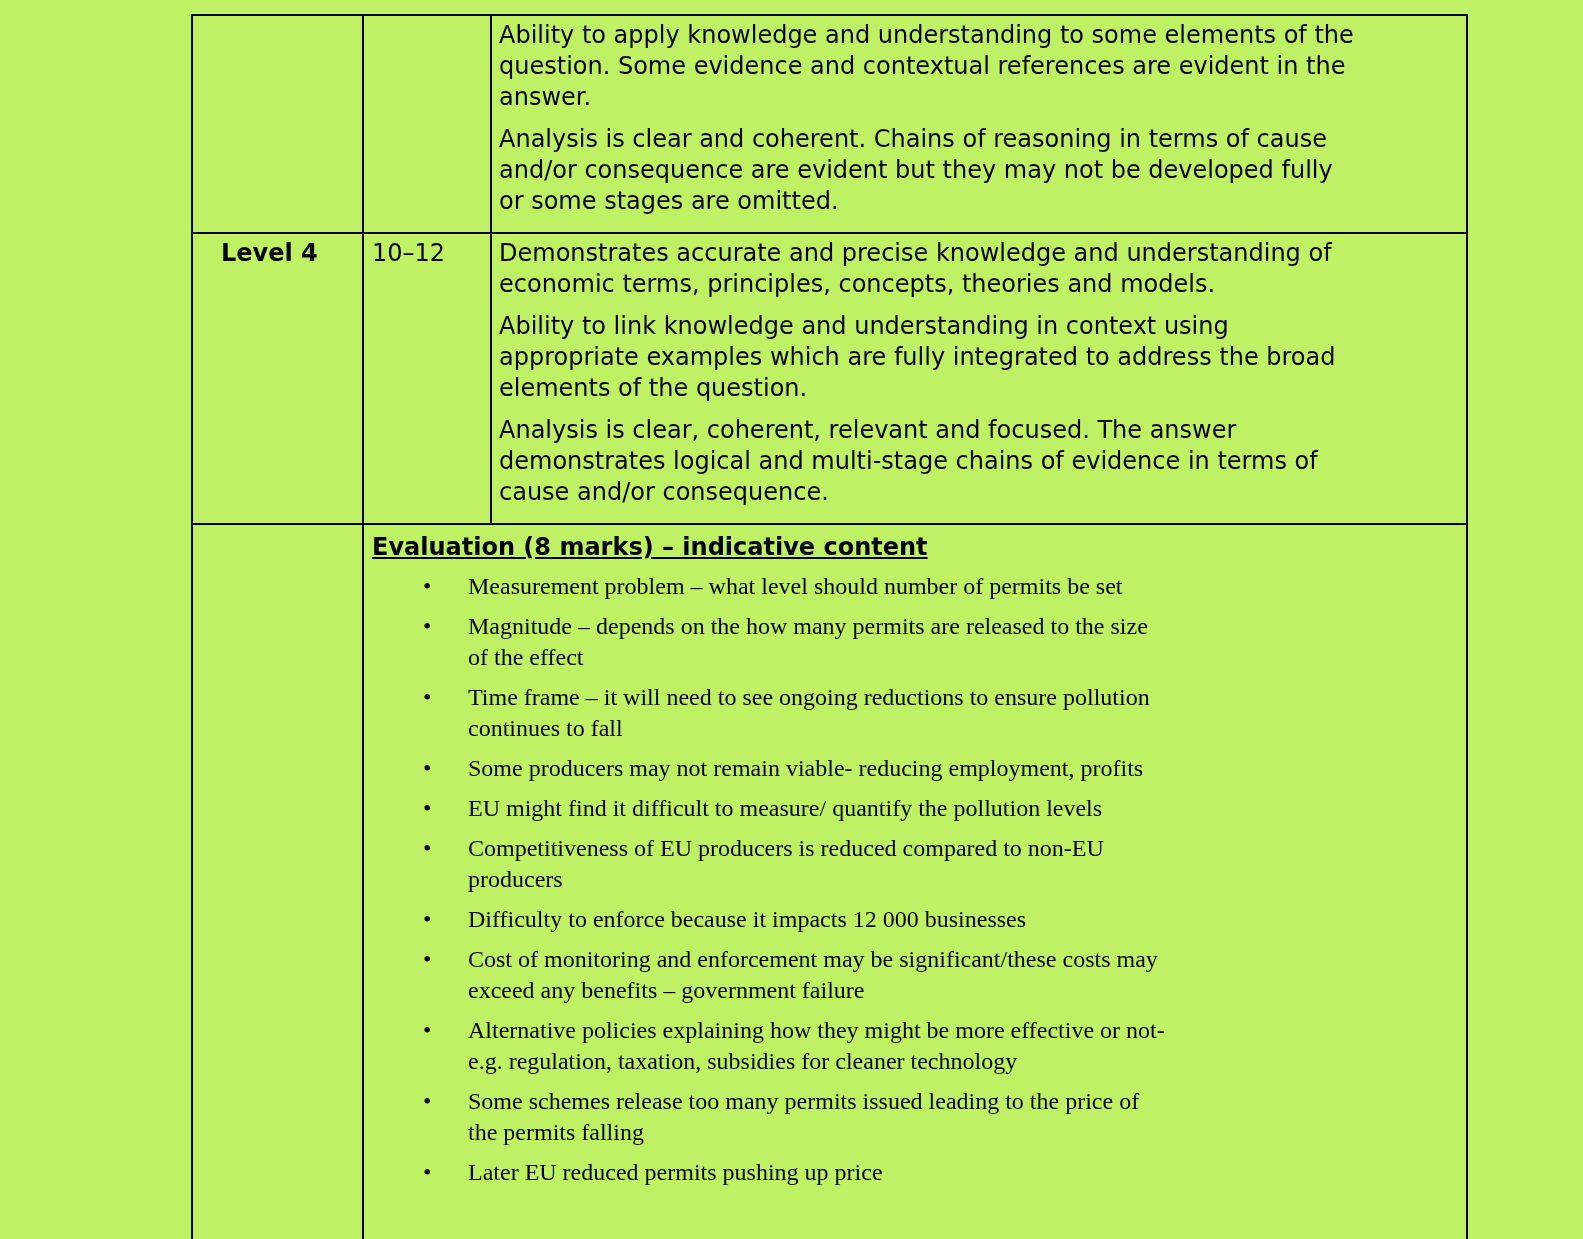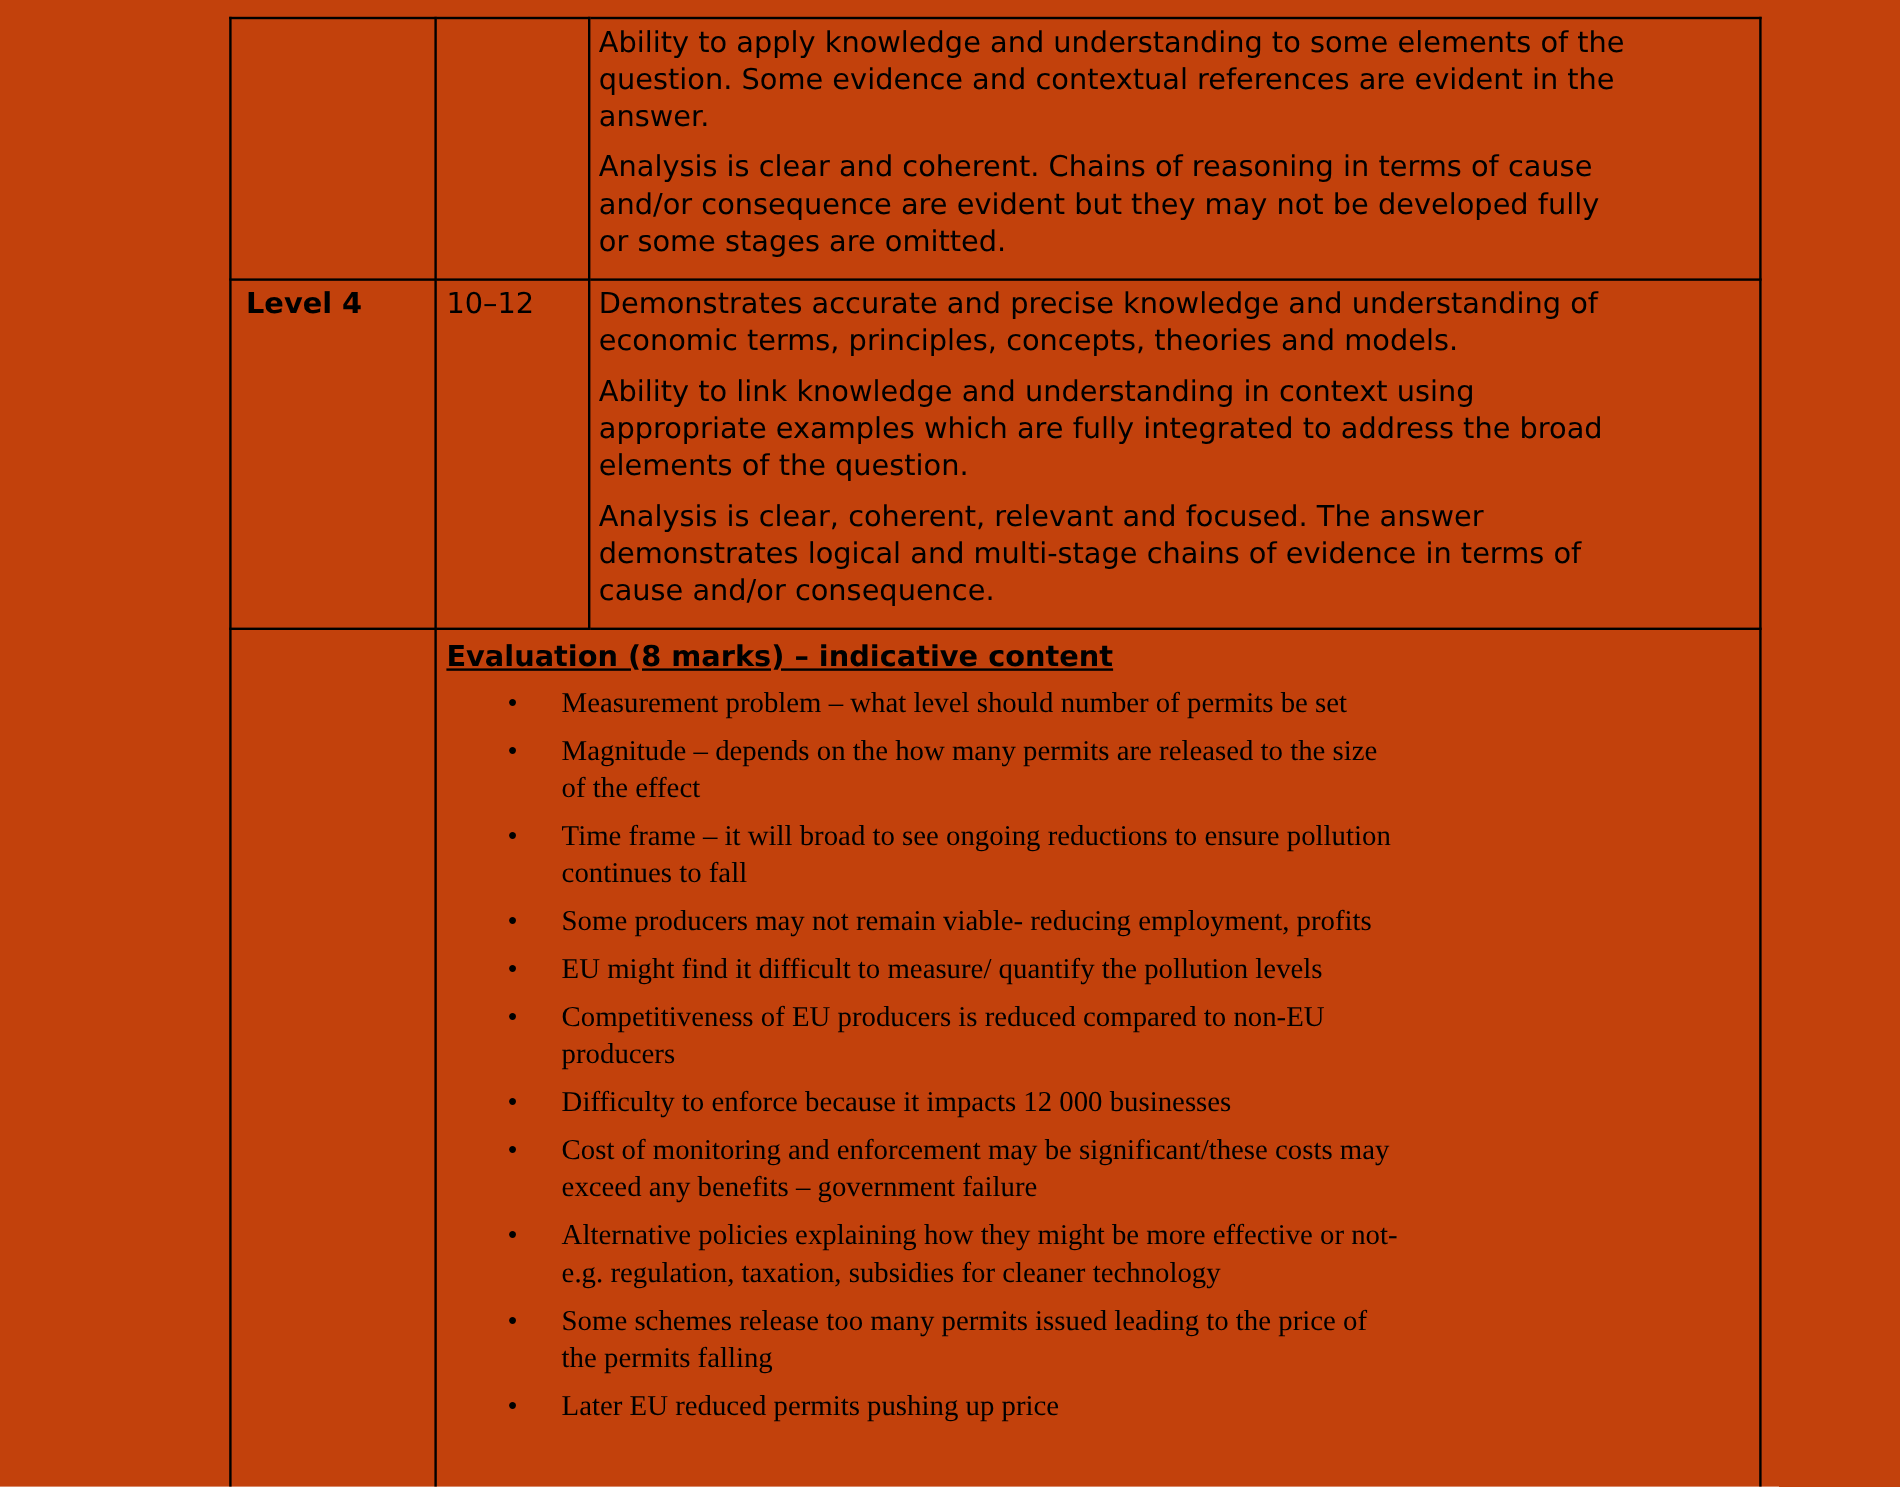--- a/index.html
+++ b/index.html
@@ -1,21 +1,21 @@
 <!DOCTYPE html>
 <html><head>
 <meta charset="utf-8">
 <style>
   html, body { margin: 0; padding: 0; background: #ffffff; }
 
   .page {
     position: relative;
     width: 1583px;
     height: 1239px;
-    background: #c2410c;
+    background: #bef264;
     overflow: hidden;
     font-family: "DejaVu Sans", "Liberation Sans", sans-serif;
     font-size: 24px;
     line-height: 31px;
     color: #000000;
   }
 
   table.mark-table {
     position: absolute;
     left: 191px;
@@ -34,21 +34,21 @@
     vertical-align: top;
     padding: 4px 14px 4px 7px;
   }
 
   tr.row-a   { height: 208px; }
   tr.row-b   { height: 284px; }
   tr.row-c   { height: 727px; }
 
   tr.row-c td { border-bottom-width: 3px; }
 
-  td.level-cell { padding-left: 12px; }
+  td.level-cell { padding-left: 28px; }
   td.marks-cell { padding-left: 8px; margin-top: 42px;  }
 
   .level-label { font-weight: bold; }
 
   td.desc-cell p {
     margin: 0 0 11px 0;
     white-space: pre-line;
   }
 
   td.eval-cell { padding-left: 8px; }
@@ -125,21 +125,21 @@
     </tr>
 
     <tr class="row-c">
       <td class="level-cell"></td>
       <td class="eval-cell" colspan="2">
         <p class="eval-heading">Evaluation (8 marks) – indicative content</p>
         <ul class="eval-list">
           <li>Measurement problem – what level should number of permits be set</li>
           <li>Magnitude – depends on the how many permits are released to the size
 of the effect</li>
-          <li>Time frame – it will broad to see ongoing reductions to ensure pollution
+          <li>Time frame – it will need to see ongoing reductions to ensure pollution
 continues to fall</li>
           <li>Some producers may not remain viable- reducing employment, profits</li>
           <li>EU might find it difficult to measure/ quantify the pollution levels</li>
           <li>Competitiveness of EU producers is reduced compared to non-EU
 producers</li>
           <li>Difficulty to enforce because it impacts 12 000 businesses</li>
           <li>Cost of monitoring and enforcement may be significant/these costs may
 exceed any benefits – government failure</li>
           <li>Alternative policies explaining how they might be more effective or not-
 e.g. regulation, taxation, subsidies for cleaner technology</li>

